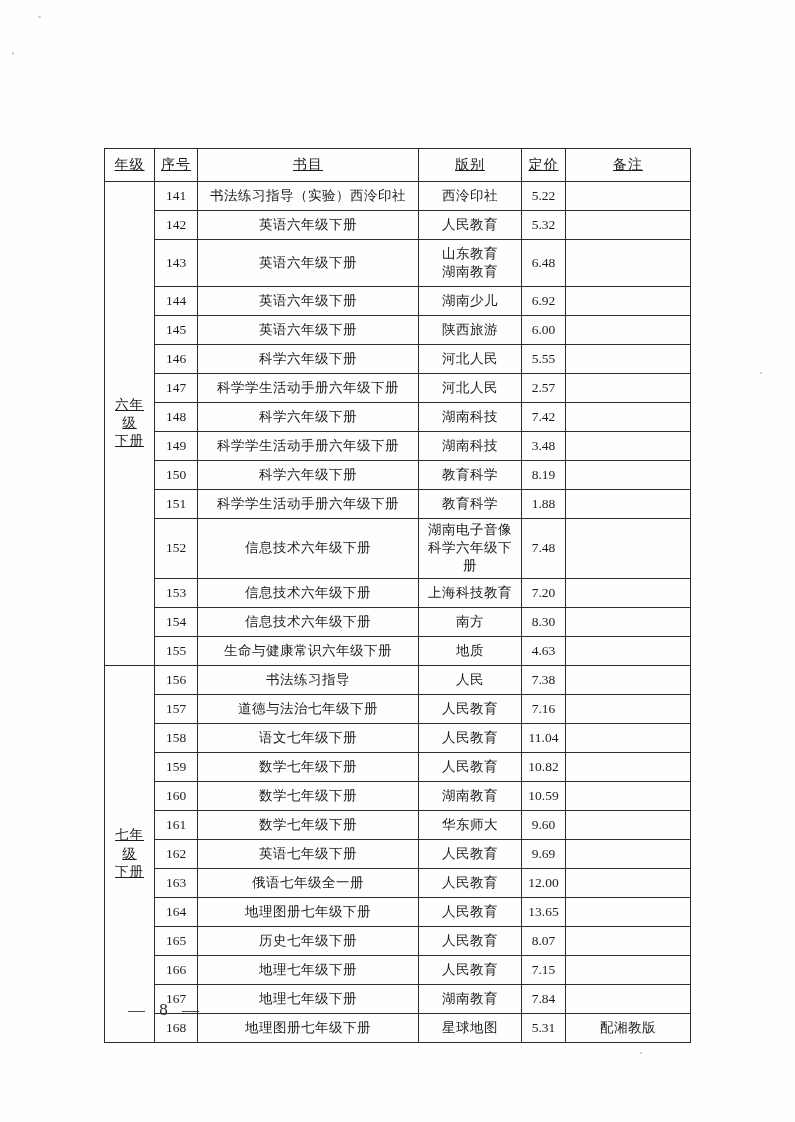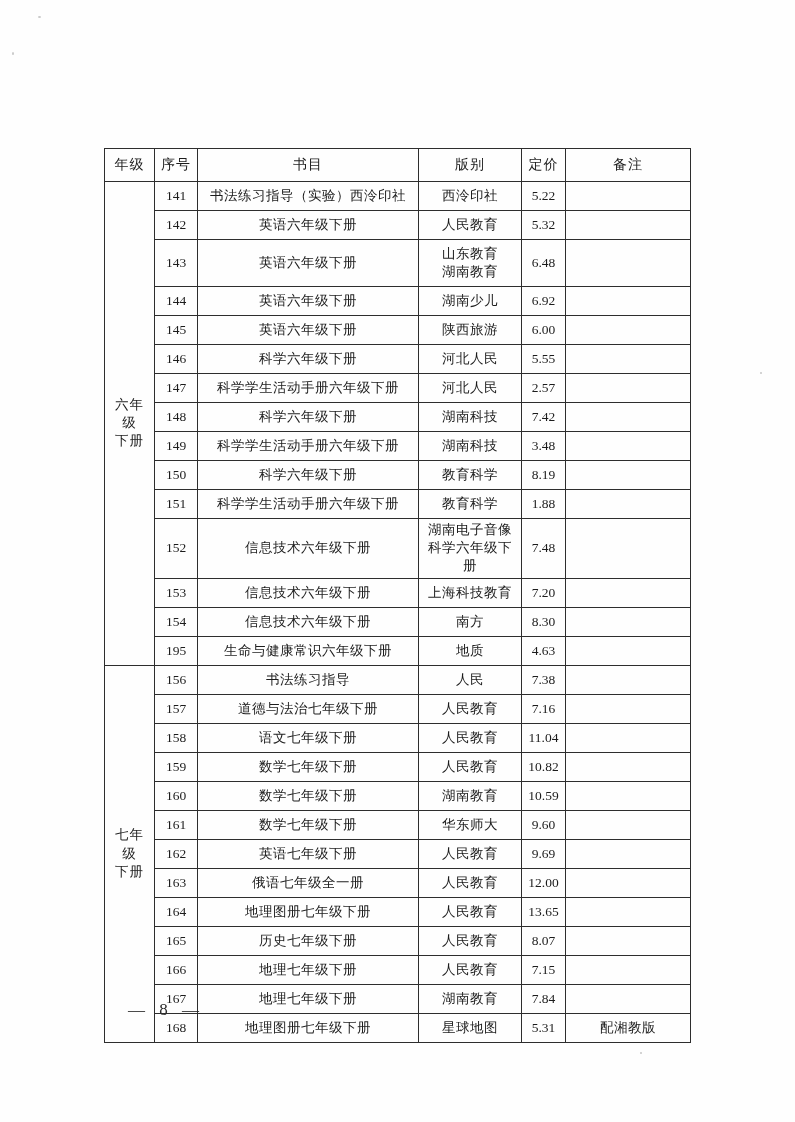--- a/index.html
+++ b/index.html
@@ -39,38 +39,40 @@
     line-height: 1.35;
     overflow: hidden;
   }
   table.booklist {
     border: 1.6px solid #222;
   }
   tr.hdr th {
     height: 28px;
     font-size: 14px;
     letter-spacing: 1px;
+    text-decoration: underline;
   }
   tr.row td { height: 24px; }
   tr.row.tall td { height: 42px; }
   td.title-cell {
     text-align: left;
     padding-left: 9px;
     letter-spacing: 0.5px;
   }
   td.pub-cell {
     white-space: pre-line;
     letter-spacing: 0.5px;
     margin-top: 20px;
   }
   td.grade-cell {
     white-space: pre-line;
     line-height: 1.7;
     letter-spacing: 1px;
     font-size: 14px;
+    text-decoration: underline;
   }
   td.seq-cell, td.price-cell {
     font-family: "Liberation Serif", "DejaVu Serif", serif;
   }
   td.note-cell {
     letter-spacing: 0.5px;
   }
   .page-number {
     position: absolute;
     left: 128px;
@@ -218,21 +220,21 @@
         <td class="note-cell"></td>
       </tr>
       <tr class="row">
         <td class="seq-cell">154</td>
         <td class="title-cell">信息技术六年级下册</td>
         <td class="pub-cell">南方</td>
         <td class="price-cell">8.30</td>
         <td class="note-cell"></td>
       </tr>
       <tr class="row">
-        <td class="seq-cell">195</td>
+        <td class="seq-cell">155</td>
         <td class="title-cell">生命与健康常识六年级下册</td>
         <td class="pub-cell">地质</td>
         <td class="price-cell">4.63</td>
         <td class="note-cell"></td>
       </tr>
 
       <tr class="row">
         <td class="grade-cell" rowspan="13">七年级
 下册</td>
         <td class="seq-cell">156</td>

